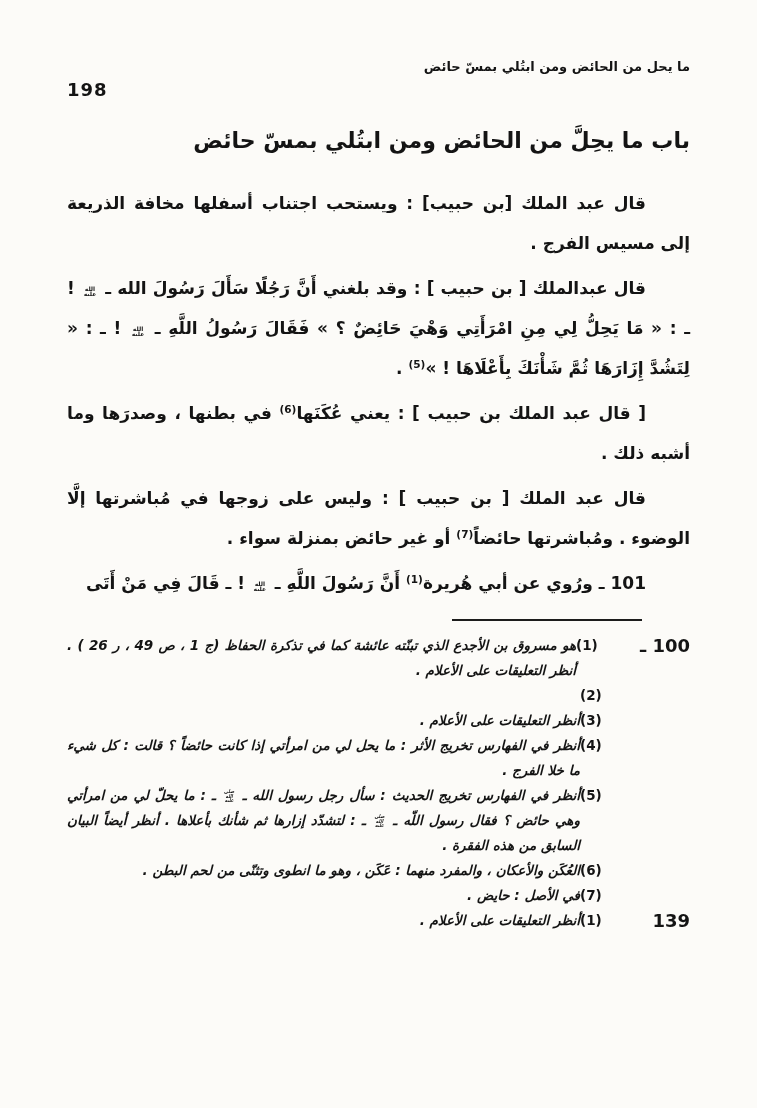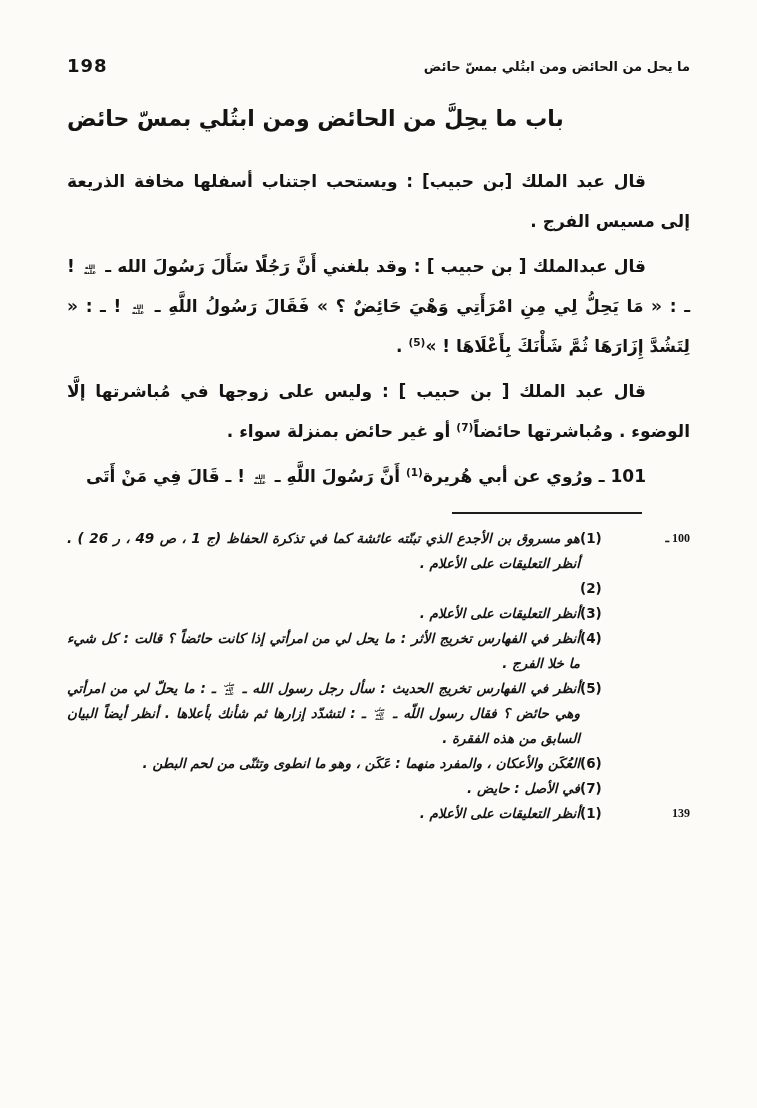--- a/index.html
+++ b/index.html
@@ -11,25 +11,25 @@
     color:#141414;
     direction:rtl;
     font-family:"DejaVu Sans",sans-serif;
     font-weight:700;
     padding:56px 67px 0 67px;
     overflow:hidden;
   }
   
   .hdr{display:flex;justify-content:space-between;align-items:flex-start;}
   .running-head{font-size:13px;line-height:22px;}
-  .page-number{font-size:18px;line-height:20px;letter-spacing:1px;direction:ltr;}
+  .page-number{font-size:18px;line-height:20px;letter-spacing:1px;direction:ltr;margin-top:24px;}
   
   .chapter-title{
     margin:25px 0 12px 0;
-    text-align:left;
+    text-align:right;
     font-size:22px;
     font-weight:700;
     line-height:32px;
   }
   
   .body-text{
     margin-top:26px;
     font-size:17px;
     line-height:40px;
     text-align:justify;
@@ -48,40 +48,41 @@
     word-spacing:1px;
   }
   .fn-sep{
     width:190px;
     border:0;border-top:2.5px solid #1c1c1c;
     margin:16px 48px 12px auto; 
   }
   
   .footnotes{font-size:13.5px;line-height:25px;}
   .fn-row{display:flex;align-items:flex-start;}
-  .fn-entry{flex:0 0 46px;font-size:12px;white-space:nowrap;font-family:Liberation Serif, serif;}
+  .fn-entry{flex:0 0 46px;font-size:18px;white-space:nowrap;}
   .fn-marker{flex:0 0 64px;text-align:left;}
   .fn-text{flex:1;text-align:justify;font-style:italic;}
   .fn-text .saw{width:15px;height:13px;font-size:5px;line-height:4.5px;}
 </style>
 </head>
 <body>
 
 <div class="page">
 
   <header class="hdr">
     <div class="running-head">ما يحل من الحائض ومن ابتُلي بمسّ حائض</div>
     <div class="page-number">198</div>
   </header>
 
   <h1 class="chapter-title">باب ما يحِلَّ من الحائض ومن ابتُلي بمسّ حائض</h1>
 
   <main class="body-text" id="body-paragraphs">
       <p>قال عبد الملك [بن حبيب] : ويستحب اجتناب أسفلها مخافة الذريعة إلى مسيس الفرج .</p>
       <p>قال عبدالملك [ بن حبيب ] : وقد بلغني أَنَّ رَجُلًا سَأَلَ رَسُولَ الله ـ <span class="saw">صلى الله عليه وسلم</span> ! ـ : « مَا يَحِلُّ لِي مِنِ امْرَأَتِي وَهْيَ حَائِضٌ ؟ » فَقَالَ رَسُولُ اللَّهِ ـ <span class="saw">صلى الله عليه وسلم</span> ! ـ : « لِتَشُدَّ إِزَارَهَا ثُمَّ شَأْنَكَ بِأَعْلَاهَا ! »<sup class="fnref">(5)</sup> .</p>
+      <p>[ قال عبد الملك بن حبيب ] : يعني عُكَنَها<sup class="fnref">(6)</sup> في بطنها ، وصدرَها وما أشبه ذلك .</p>
       <p>قال عبد الملك [ بن حبيب ] : وليس على زوجها في مُباشرتها إلَّا الوضوء . ومُباشرتها حائضاً<sup class="fnref">(7)</sup> أو غير حائض بمنزلة سواء .</p>
       <p>101 ـ ورُوي عن أبي هُريرة<sup class="fnref">(1)</sup> أَنَّ رَسُولَ اللَّهِ ـ <span class="saw">صلى الله عليه وسلم</span> ! ـ قَالَ فِي مَنْ أَتَى</p>
     </main>
 
   <hr class="fn-sep">
 
   <section class="footnotes" id="footnotes">
       <div class="fn-row">
         <div class="fn-entry">100 ـ</div>
         <div class="fn-marker">(1)</div>

